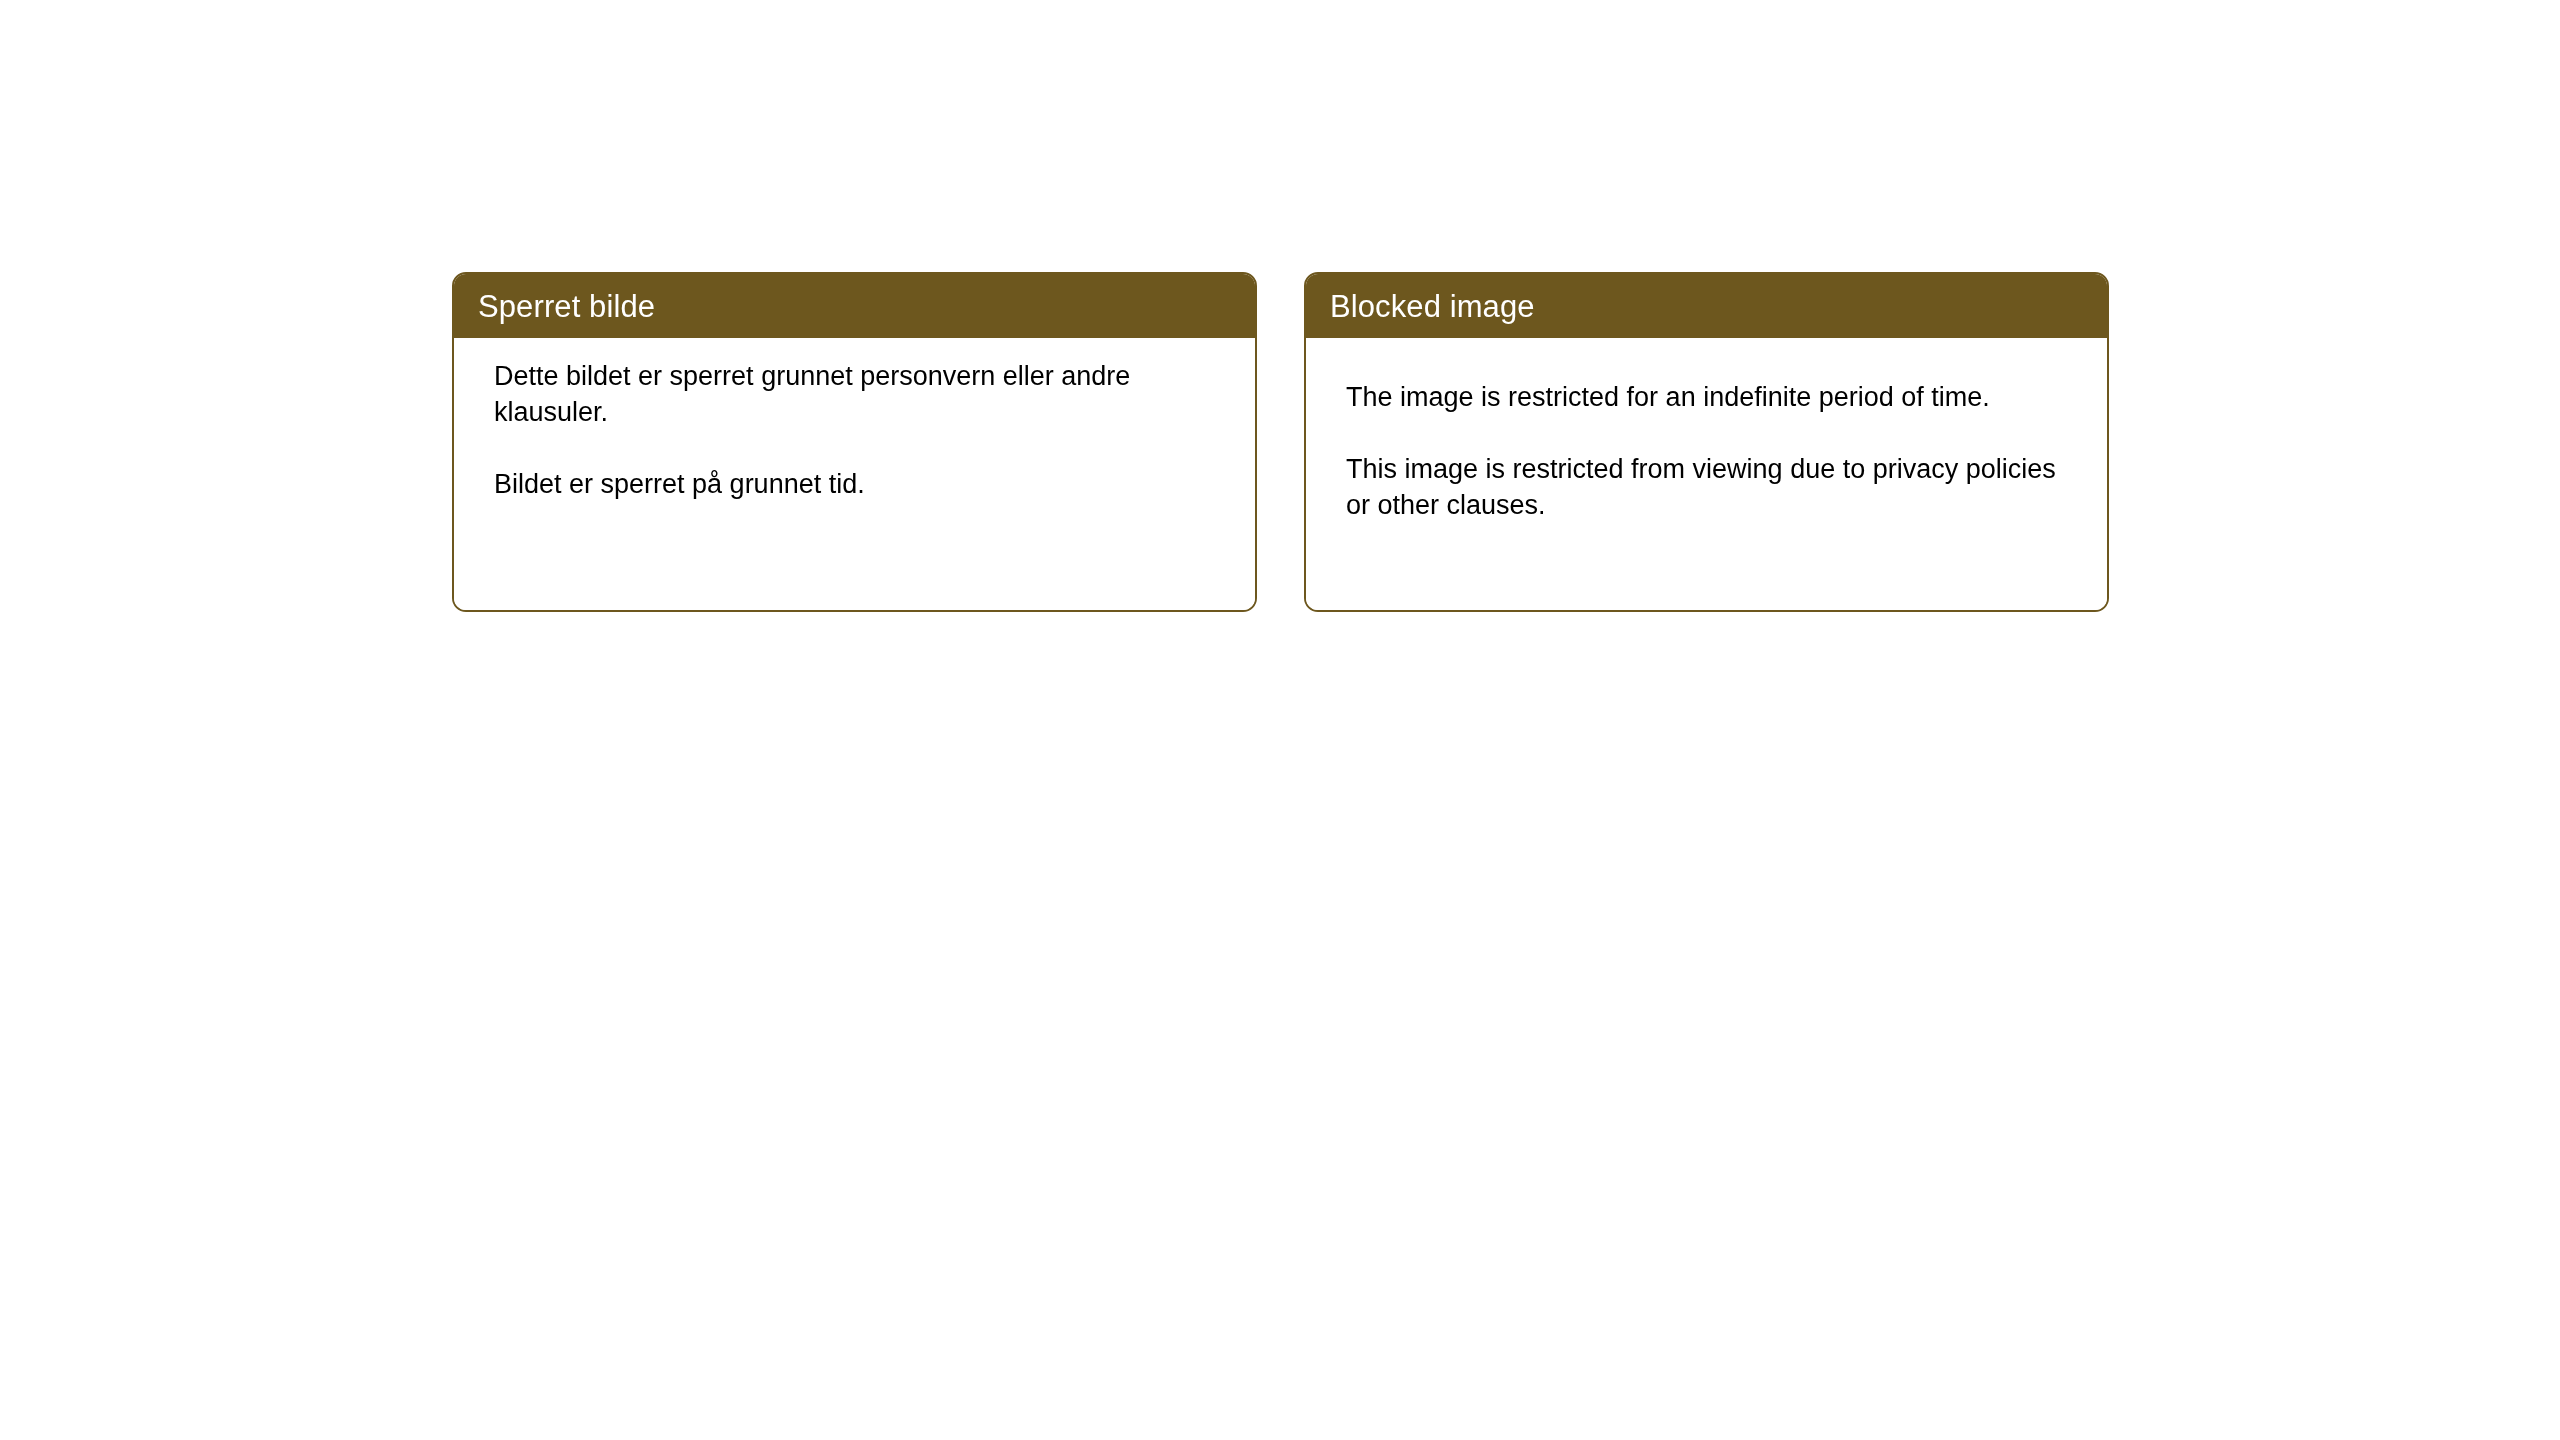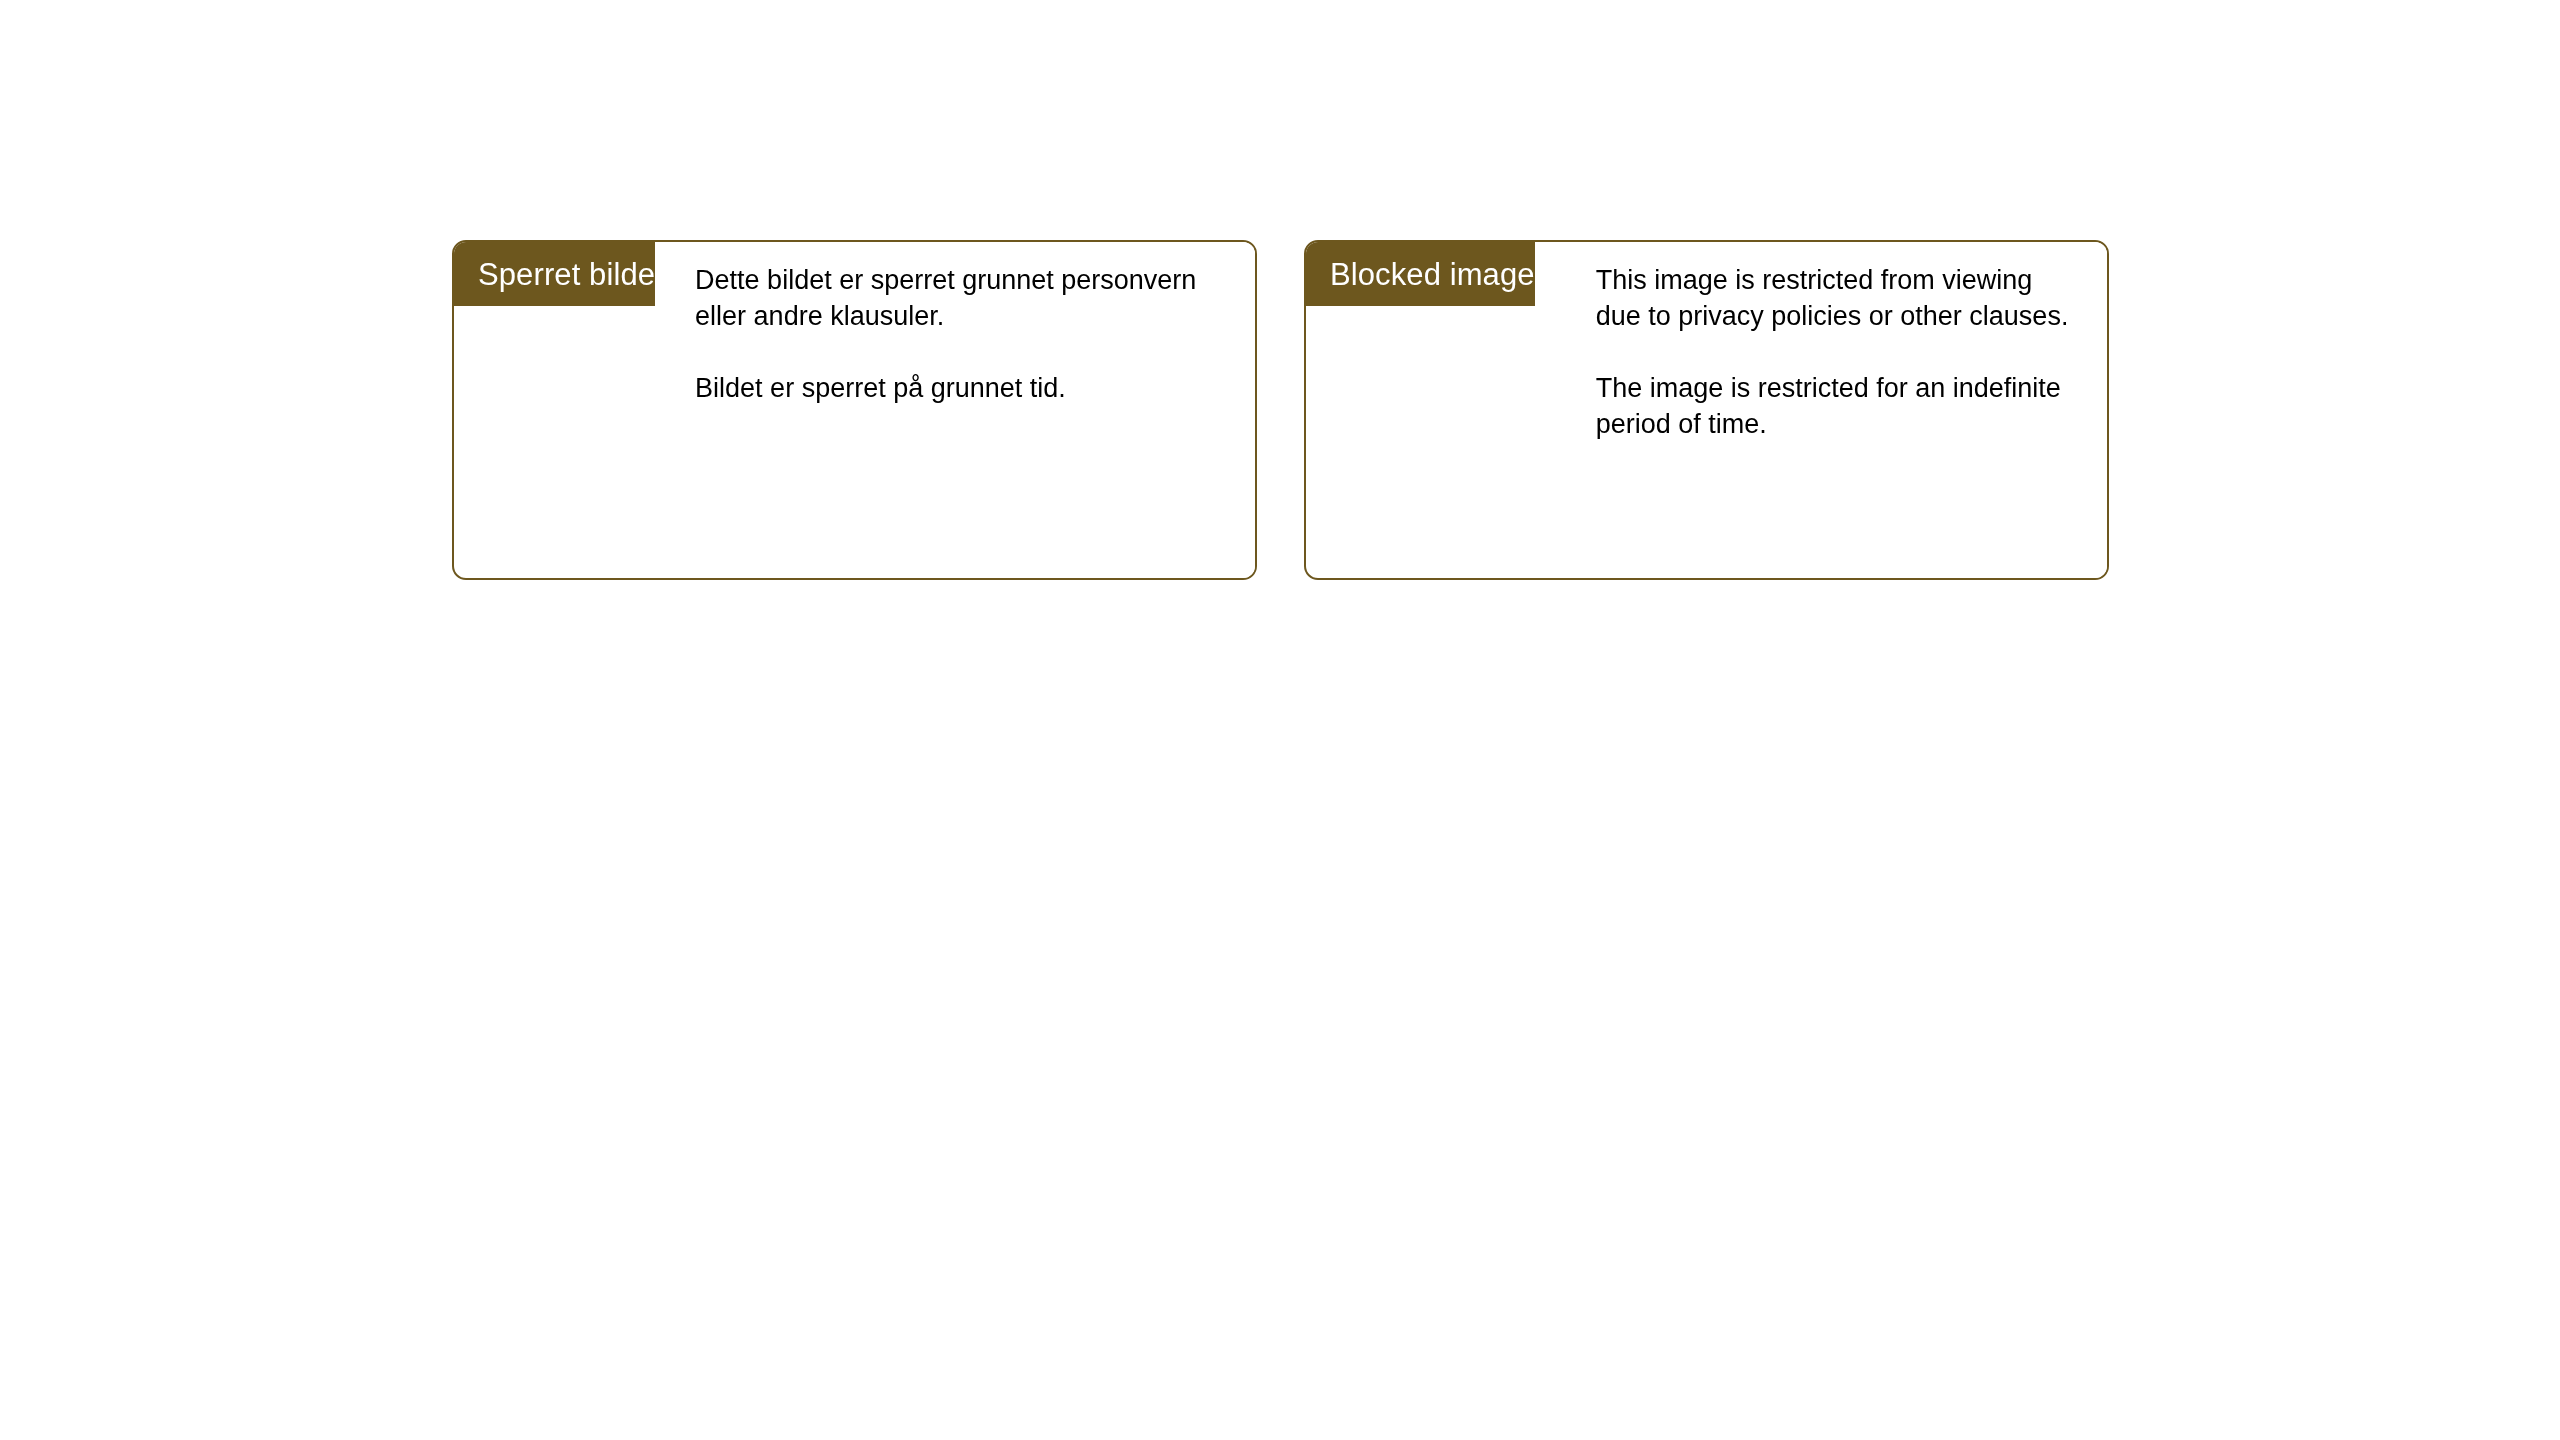--- a/index.html
+++ b/index.html
@@ -28,21 +28,22 @@
     gap: 47px;
   }
 
   .notice-panel {
     box-sizing: border-box;
     background: #ffffff;
     border: 2px solid #6d571e;
     border-radius: 14px;
     overflow: hidden;
     display: flex;
-    flex-direction: row;
+    flex-direction: column;
+    margin-top: 32px;
   }
 
   .notice-panel.panel-no {
     width: 805px;
     height: 340px;
   }
 
   .notice-panel.panel-en {
     width: 805px;
     height: 340px;
@@ -100,18 +101,18 @@
       <p class="panel-paragraph">Dette bildet er sperret grunnet personvern eller andre klausuler.</p>
       <p class="panel-paragraph">Bildet er sperret på grunnet tid.</p>
     </div>
   </section>
 
   <section class="notice-panel panel-en">
     <header class="panel-header">
       <h1 class="panel-title">Blocked image</h1>
     </header>
     <div class="panel-body">
+      <p class="panel-paragraph">The image is restricted for an indefinite period of time.</p>
       <p class="panel-paragraph">This image is restricted from viewing due to privacy policies or other clauses.</p>
-      <p class="panel-paragraph">The image is restricted for an indefinite period of time.</p>
     </div>
   </section>
 
 </div>
 
 </body></html>

